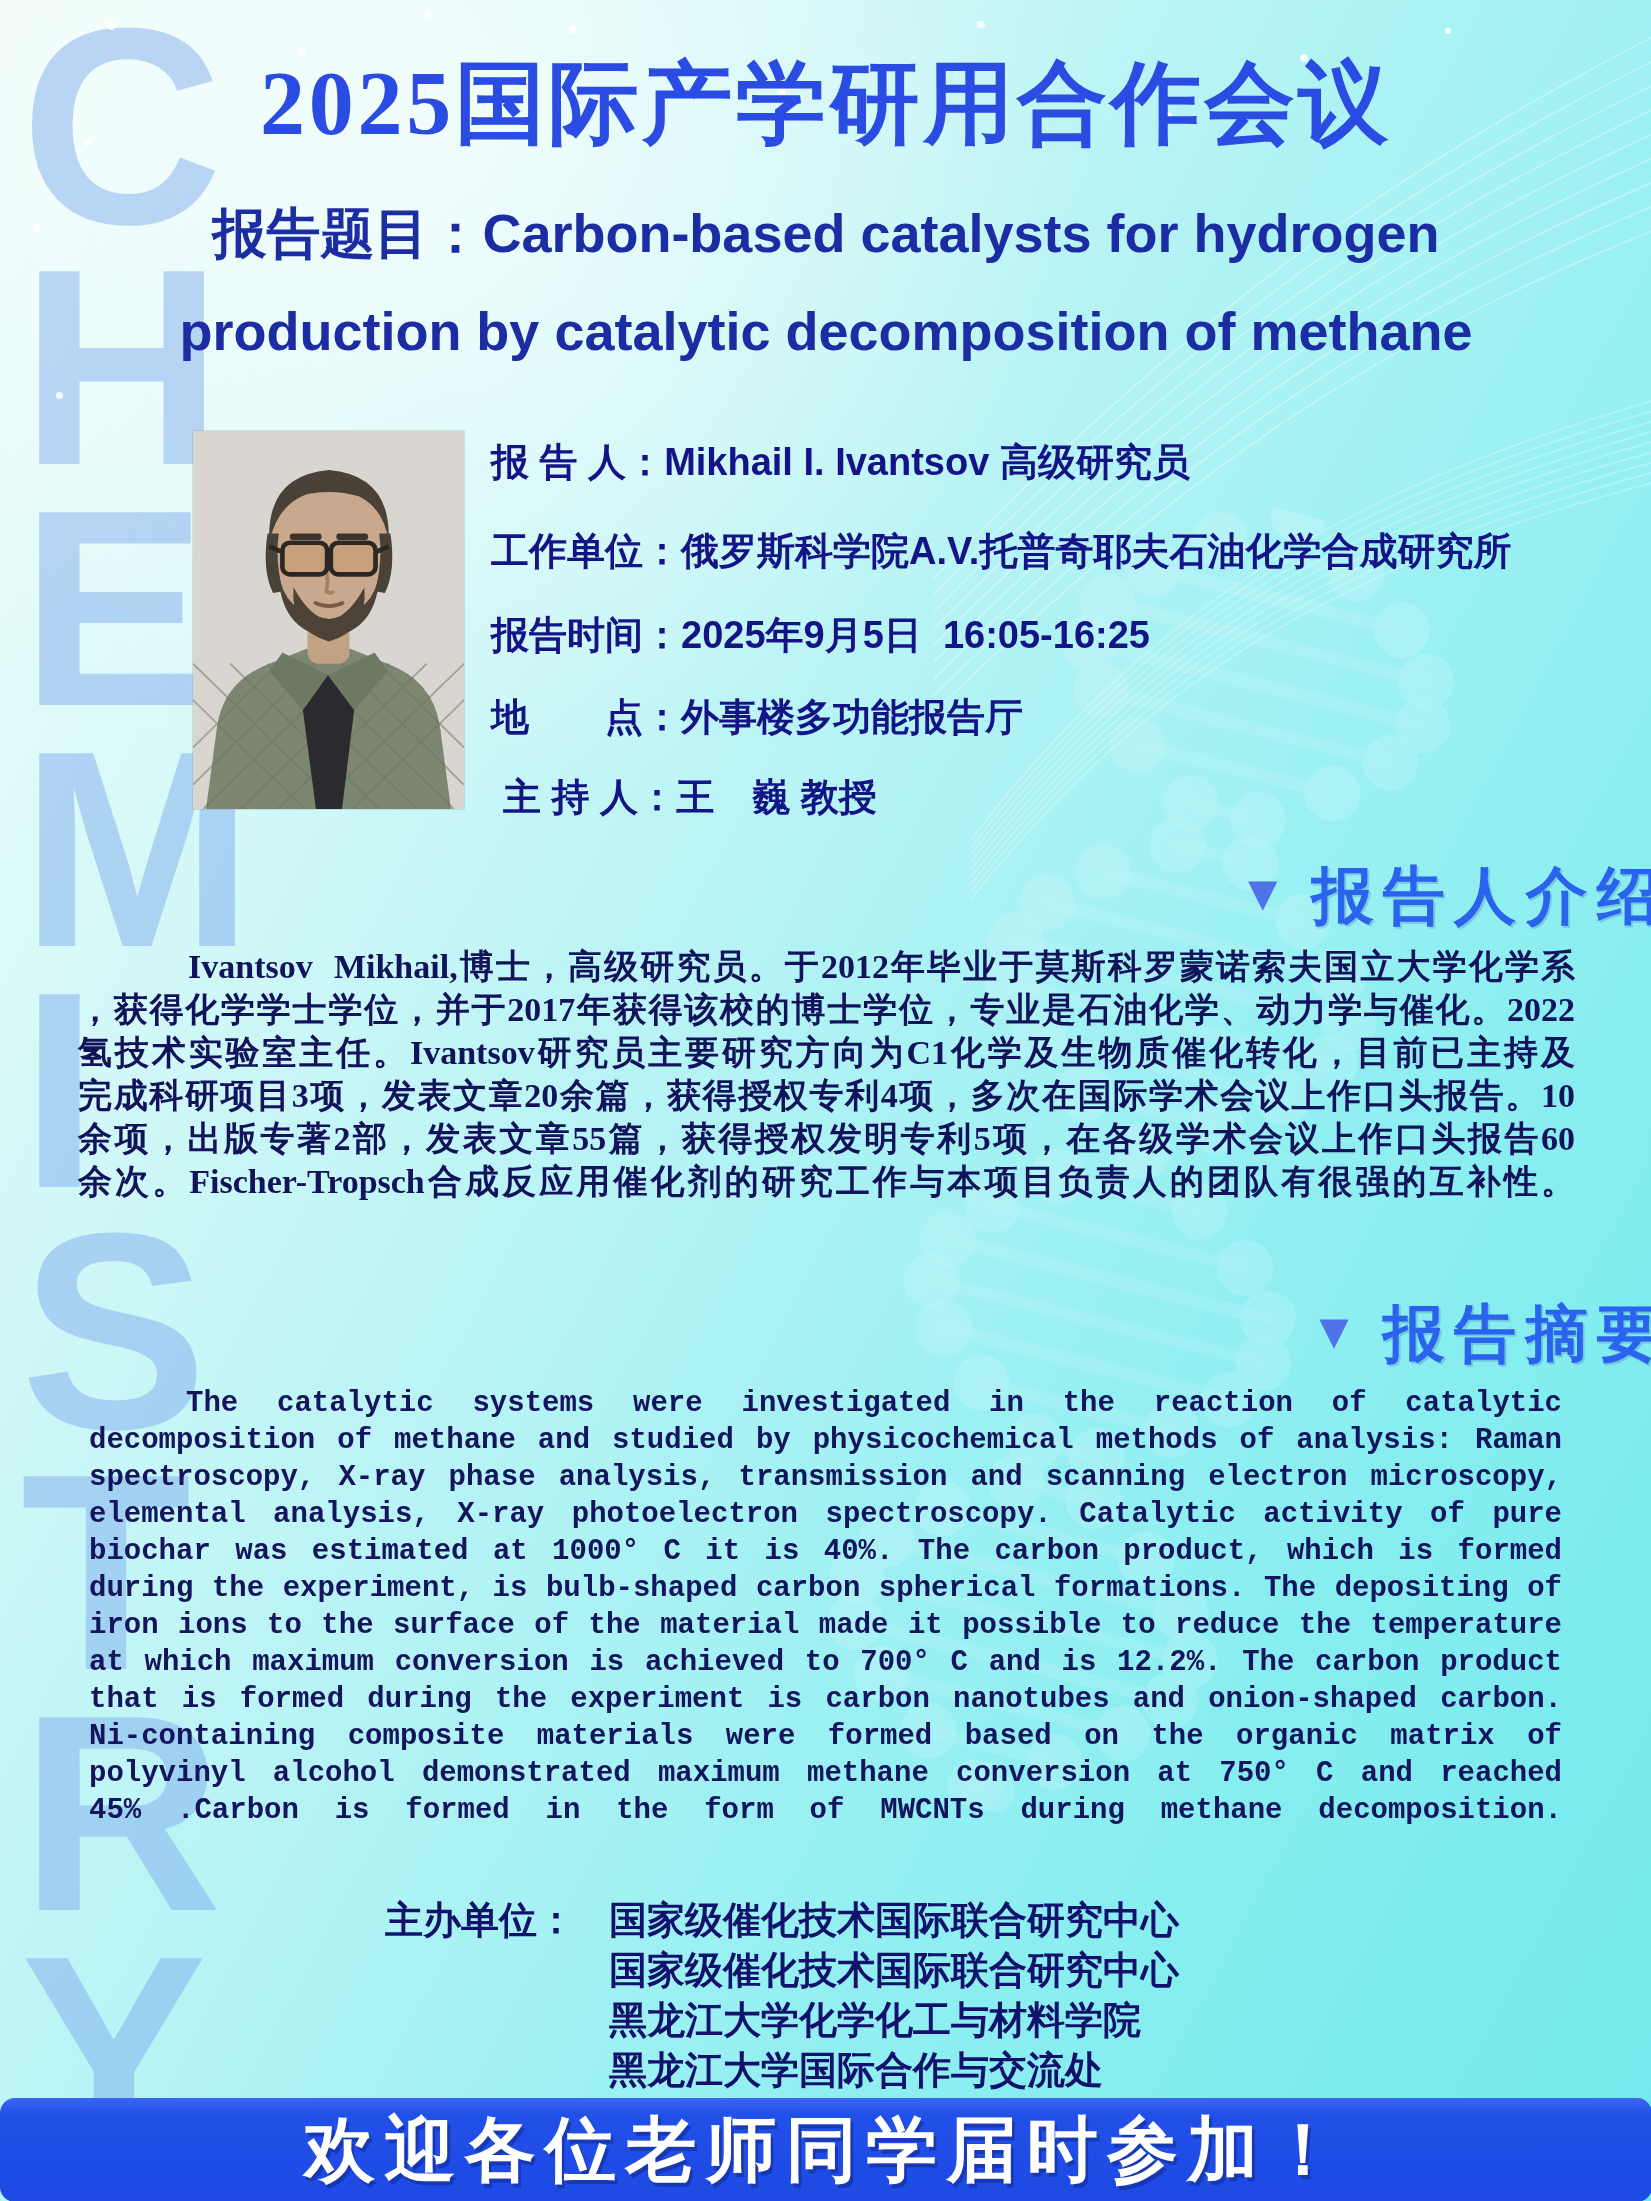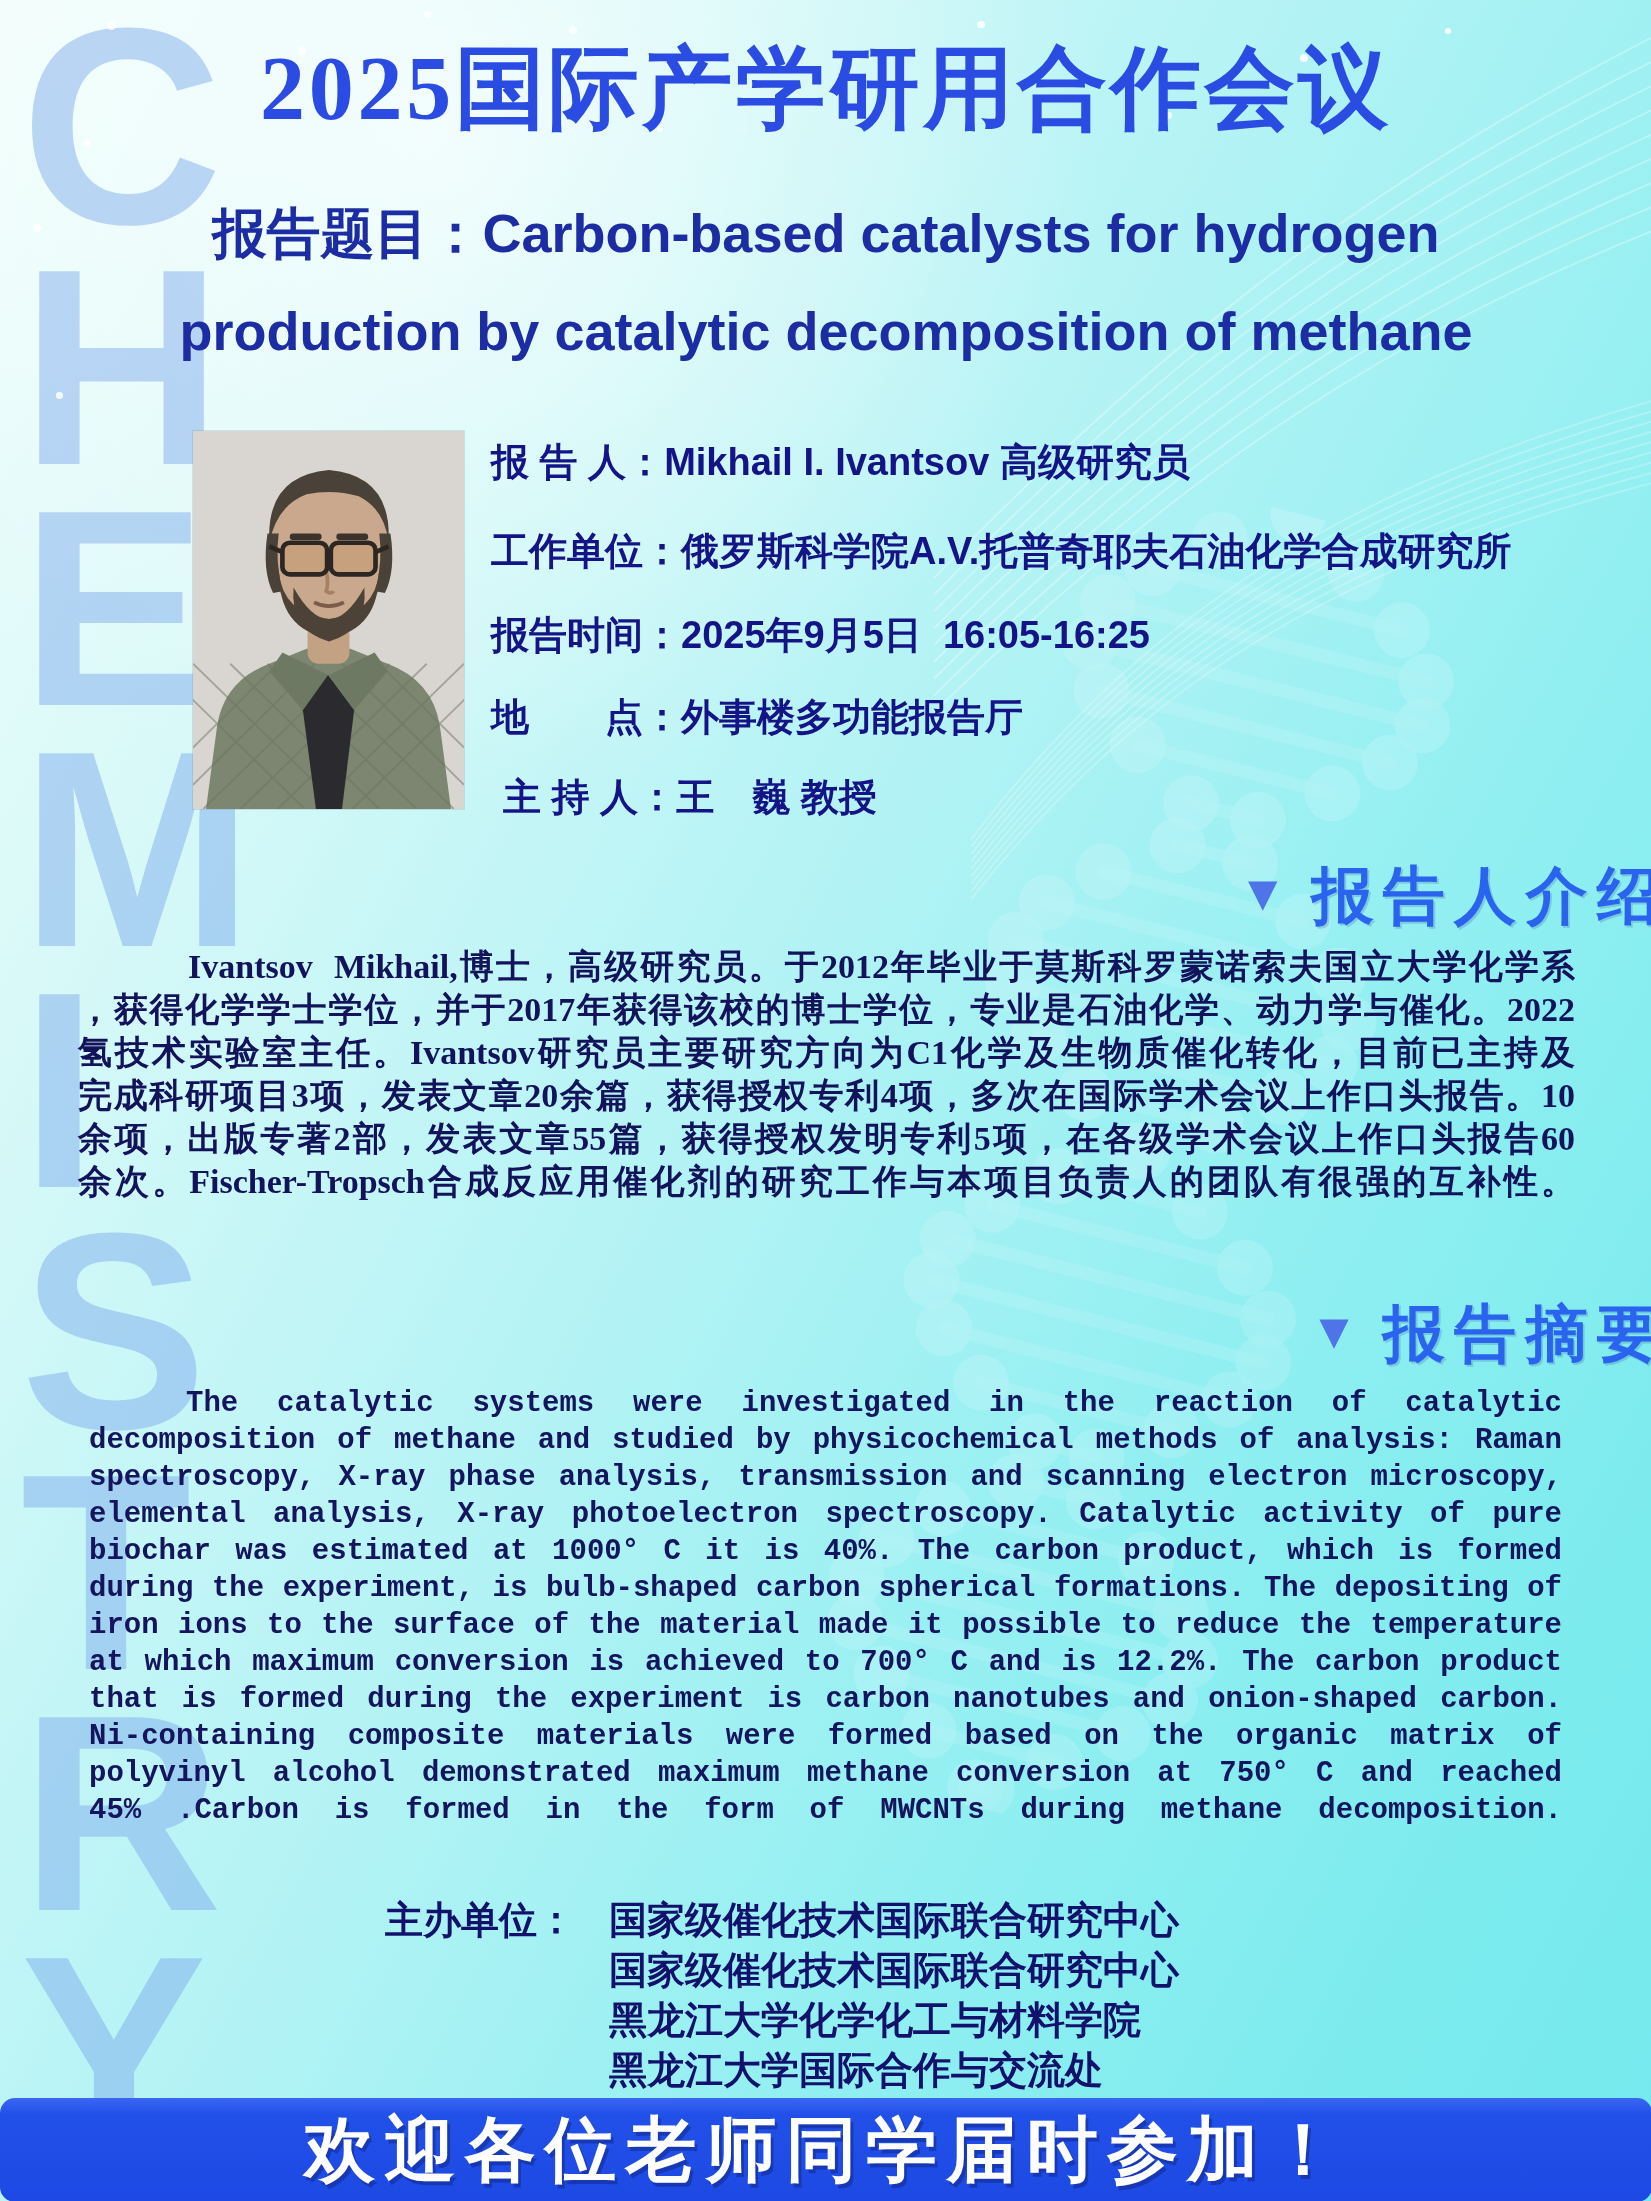--- a/index.html
+++ b/index.html
@@ -12,21 +12,21 @@
   }
   
   .watermark{position:absolute;left:20.5px;top:5.6px;width:373px;display:flex;flex-direction:column;pointer-events:none;}
   .wm-letter{font-size:280px;line-height:241px;font-weight:800;color:rgba(125,170,236,.48);letter-spacing:-9.3px;}
   
   .sparkle{position:absolute;border-radius:50%;background:#fff;opacity:.85;}
   
   .swoosh{position:absolute;right:0;top:0;width:886px;height:979px;}
   .dna{position:absolute;left:872px;top:494px;width:531px;height:1333px;opacity:.30;transform:rotate(14deg);}
   
-  .title{position:absolute;left:0;top:28px;width:100%;text-align:center;
+  .title{position:absolute;left:0;top:43px;width:100%;text-align:center;
     font-family:"Liberation Serif","DejaVu Serif",serif;
     font-size:90px;font-weight:bold;color:#2b4ce2;letter-spacing:3.7px;white-space:nowrap;}
   .sub{position:absolute;left:0;width:100%;text-align:center;
     font-family:Liberation Sans, sans-serif;
     font-weight:bold;font-size:54px;color:#1c2da3;white-space:nowrap;}
   .sub1{top:198px;}
   .sub2{top:300px;}
   
   .photo{position:absolute;left:193px;top:431px;width:271px;height:378px;box-shadow:0 0 0 0.9px rgba(120,140,150,.25);}
   .photo svg{display:block;width:100%;height:100%;}

